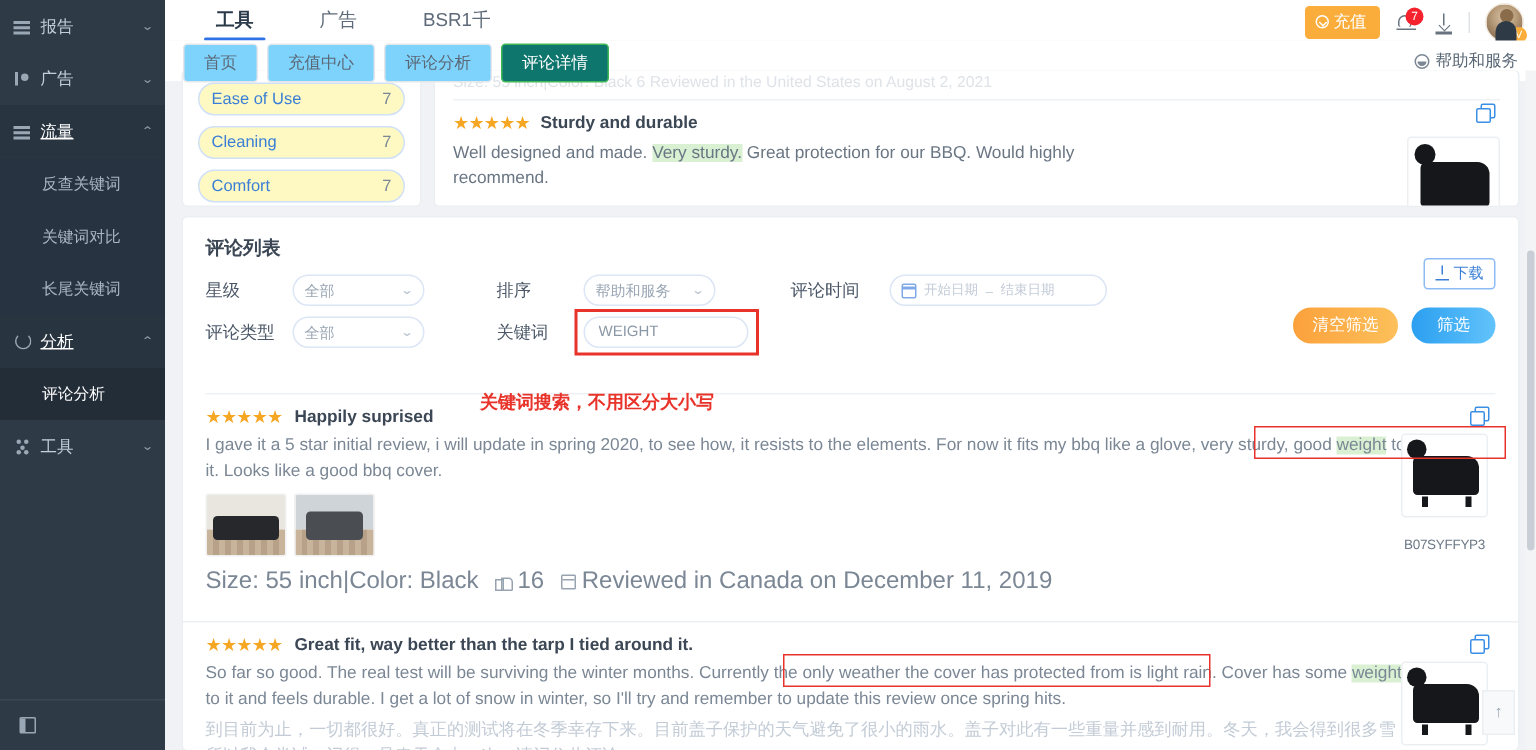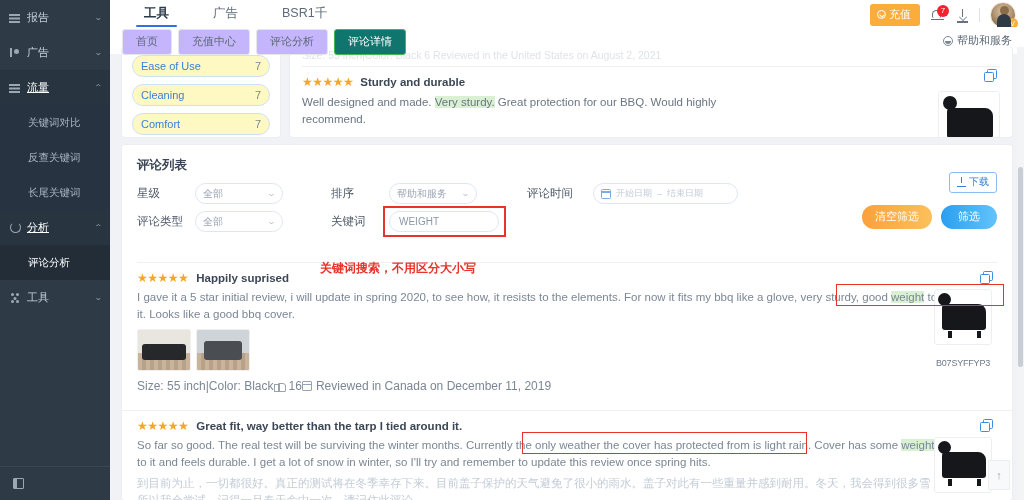--- a/index.html
+++ b/index.html
@@ -197,21 +197,21 @@
     width: 6px; height: 3px; background: #7b8794; border-radius: 0 0 3px 3px;
   }
 
   
   .tabrow {
     position: absolute; left: 12px; top: 29px;
     display: flex; gap: 6px; z-index: 8;
   }
   .tab {
     font-size: 11px; padding: 4px 13px 5px; border: 1px solid #e3e6ea;
-    border-radius: 3px; background: #c4b5fd; color: #5b6876; cursor: pointer;
+    border-radius: 3px; background: #7dd3fc; color: #5b6876; cursor: pointer;
   }
   .tab.active { background: #0f766e; border-color: #41b858; color: #fff; text-align: center; }
 
   
   .clip-zone {
     position: absolute; left: 0; top: 47px; right: 0; height: 96px;
     overflow: hidden;
   }
   .panel-left {
     position: absolute; left: 12px; top: 0; width: 158px;
@@ -349,21 +349,21 @@
     border: 1px solid #f0f0f0; cursor: pointer; position: relative;
   }
   .th-deck { position: absolute; left: 0; bottom: 0; width: 100%; height: 42%;
     background: repeating-linear-gradient(90deg,#c7b49a 0 4px,#b8a189 4px 8px); }
   .th-wall { position: absolute; left: 0; top: 0; width: 100%; height: 58%; background: #e9e6e0; }
   .th-grill { position: absolute; left: 8%; top: 34%; width: 84%; height: 40%;
     background: #26282b; border-radius: 3px; }
   .th2 .th-wall { background: #cfd4d8; }
   .th2 .th-grill { background: #4a4d52; left: 14%; width: 72%; top: 28%; height: 48%; }
   .meta-row {
-    display: flex; align-items: flex-start; font-size: 12px;
+    display: flex; align-items: flex-start; gap: 11px; font-size: 16px;
     color: #7b8795; padding: 8px 0 9px;
   }
   .thumbup { width: 11px; height: 11px; position: relative; display:inline-block;}
   .thumbup::before {
     content: ""; position: absolute; left: 0; bottom: 0; width: 4px; height: 6px;
     border: 1px solid #98a3b0;
   }
   .thumbup::after {
     content: ""; position: absolute; left: 4px; bottom: 0; width: 6px; height: 7px;
     border: 1px solid #98a3b0; border-radius: 0 3px 1px 0;
@@ -443,22 +443,22 @@
       <span class="nav-label">广告</span>
       <span class="chev">⌄</span>
     </div>
 
     <div class="nav-group open">
       <span class="nav-ico ico-bars"></span>
       <span class="nav-label">流量</span>
       <span class="chev">⌃</span>
     </div>
     <div class="sub-list">
+      <div class="sub-item">反查关键词</div>
       <div class="sub-item">关键词对比</div>
-      <div class="sub-item">反查关键词</div>
       <div class="sub-item">长尾关键词</div>
     </div>
 
     <div class="nav-group open">
       <span class="nav-ico ico-circle"></span>
       <span class="nav-label">分析</span>
       <span class="chev">⌃</span>
     </div>
     <div class="sub-list">
       <div class="sub-item active">评论分析</div>

